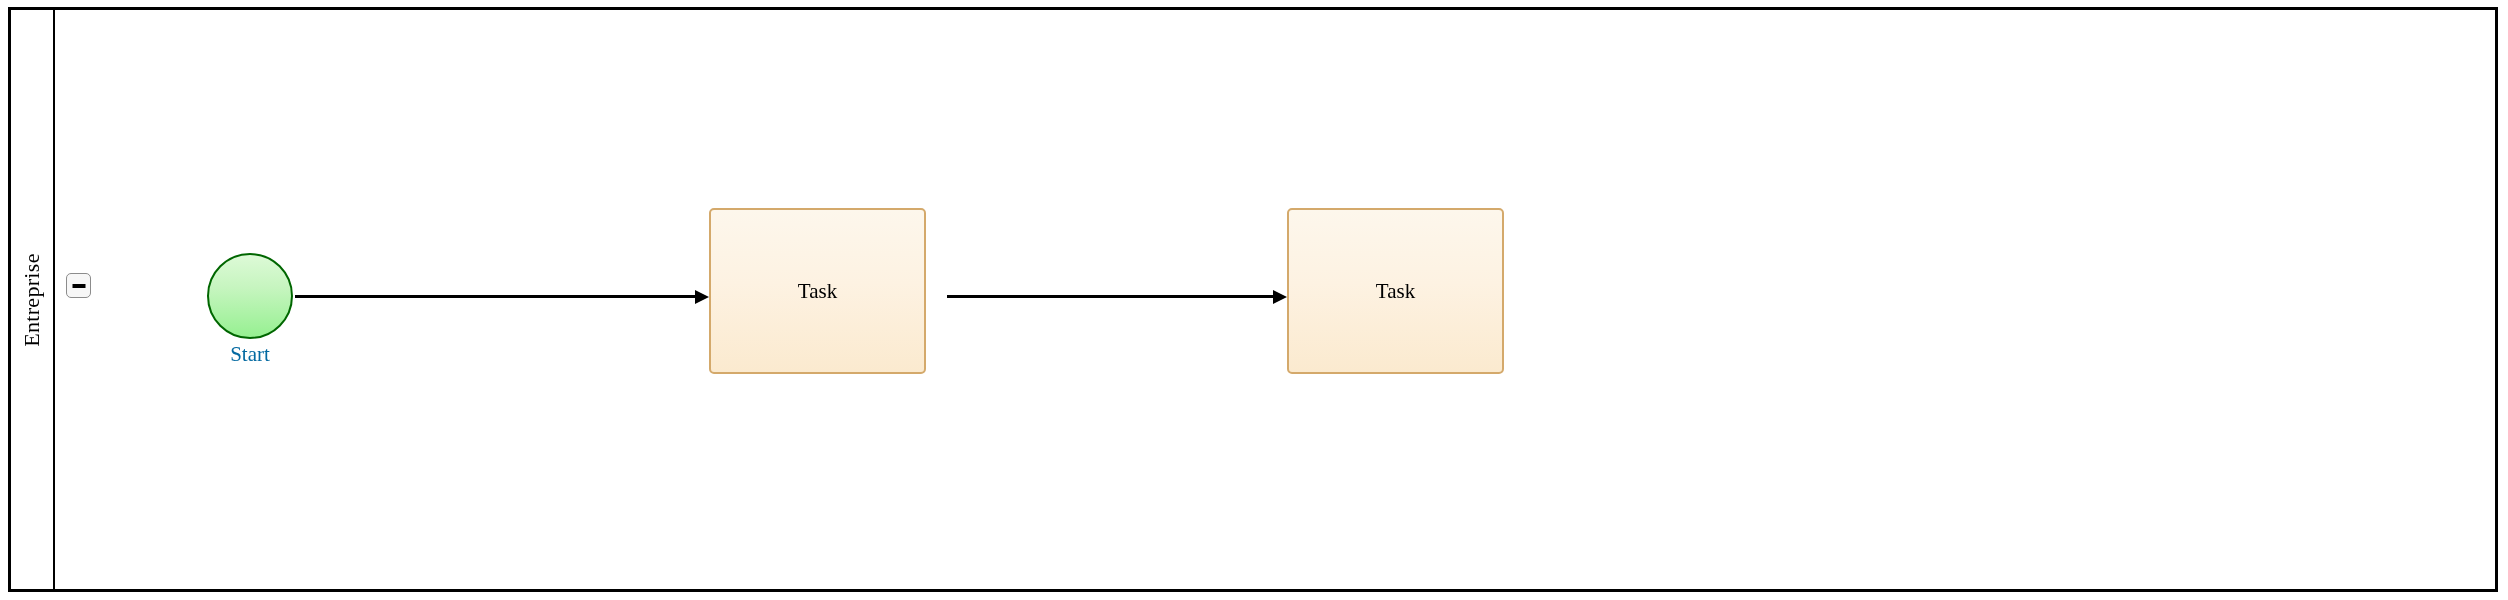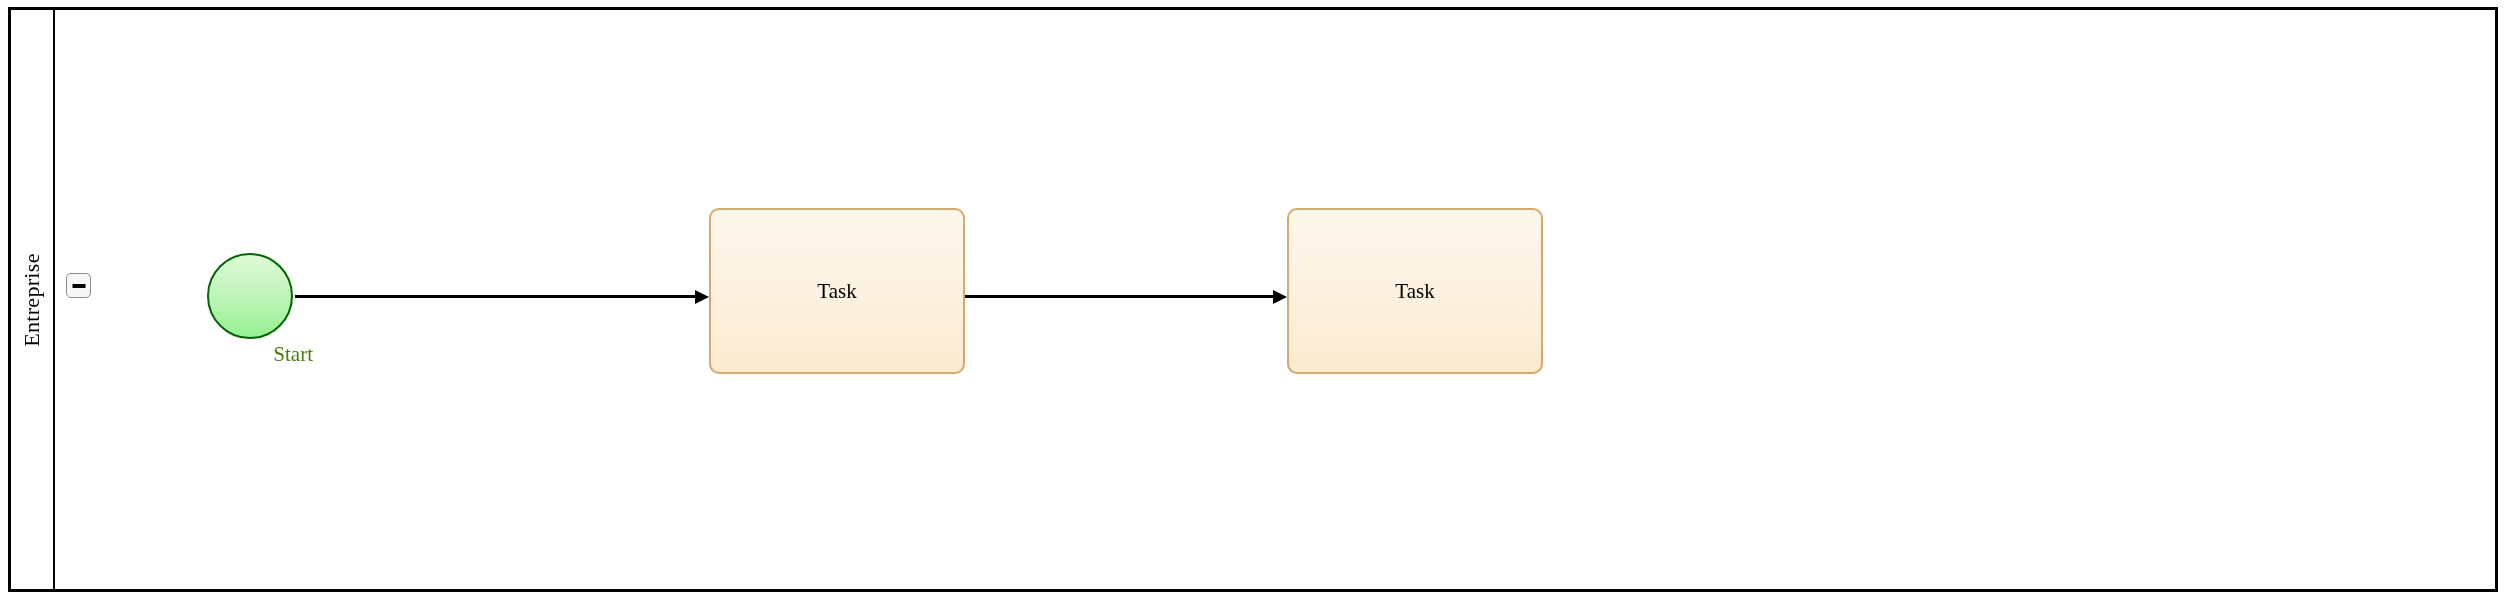--- a/index.html
+++ b/index.html
@@ -102,35 +102,35 @@
     box-sizing: border-box;
     border: 2px solid #006600;
     background: linear-gradient(to bottom, #ddfad7 0%, #c6f5bf 40%, #96f091 100%);
   }
 
   .start-label {
     position: absolute;
     left: 130px;
     top: 332px;
     width: 126px;
-    text-align: right;
+    text-align: center;
     font-family: "Liberation Serif", "DejaVu Serif", serif;
     font-size: 21px;
-    color: #4d7c0f;
+    color: #0369a1;
   }
 
   
   .task {
     position: absolute;
     top: 198px;
-    width: 256px;
+    width: 217px;
     height: 166px;
     box-sizing: border-box;
     border: 2px solid #d4a96b;
-    border-radius: 10px;
+    border-radius: 5px;
     background: linear-gradient(to bottom, #fdf7ec 0%, #fdf2e2 45%, #fbeacf 100%);
     display: flex;
     align-items: center;
     justify-content: center;
   }
   .task-label {
     font-family: "Liberation Serif", "DejaVu Serif", serif;
     font-size: 21px;
     color: #000000;
   }

